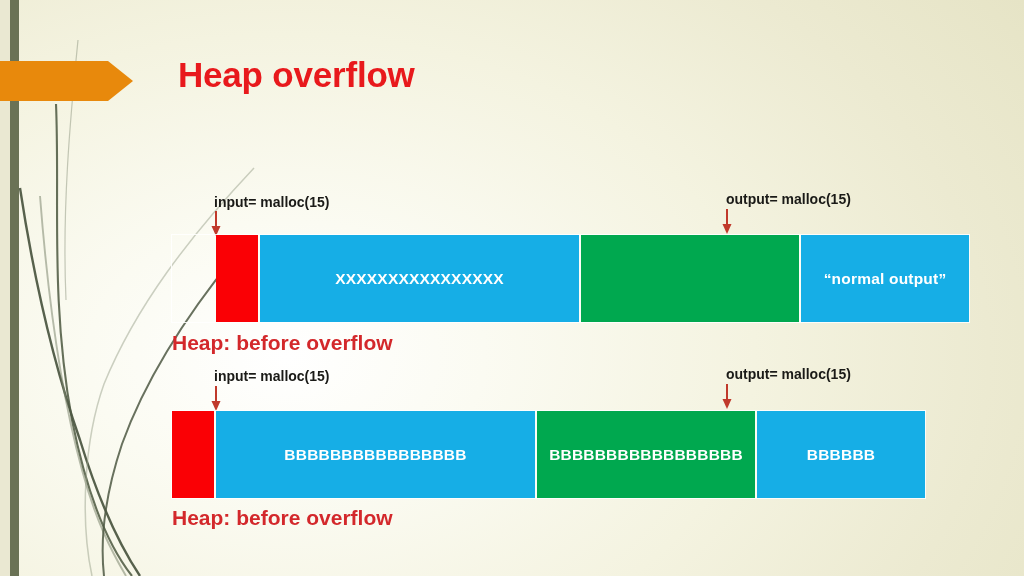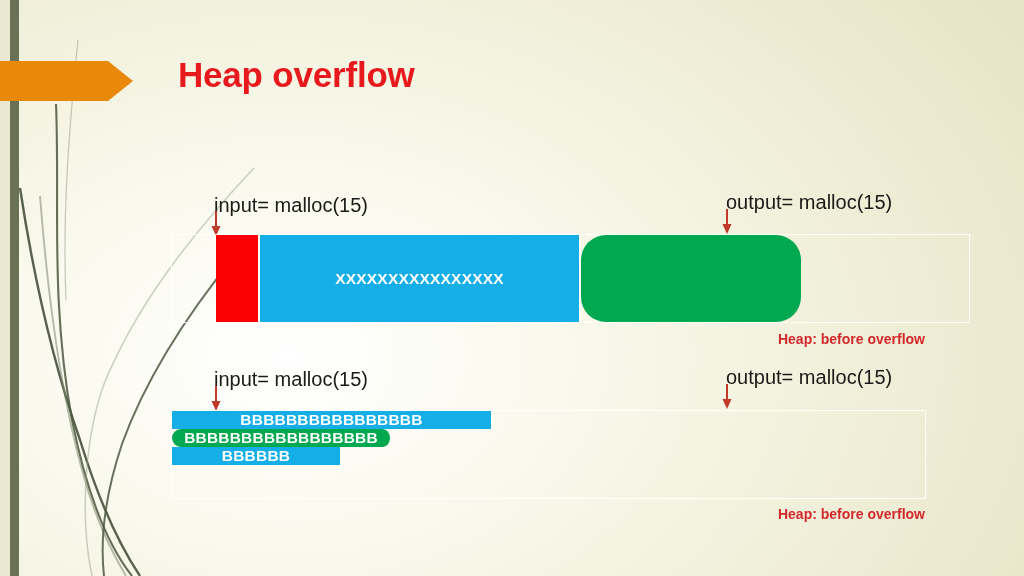--- a/index.html
+++ b/index.html
@@ -72,52 +72,52 @@
   
   .heap-row {
     position: absolute;
     left: 172px;
     width: 753px;
     height: 87px;
     display: flex;
     box-shadow: 0 0 0 1px rgba(255,255,255,0.85);
   }
   #row-before { top: 235px; padding-left: 44px; }
-  #row-after  { top: 411px; flex-direction: column; }
+  #row-after  { top: 411px; }
 
   .seg {
     display: flex;
     align-items: center;
     justify-content: center;
     box-sizing: border-box;
     border-right: 2px solid #fdfdf6;
     color: #ffffff;
     font-weight: bold;
     font-size: 15.5px;
     letter-spacing: 0.2px;
     white-space: nowrap;
     overflow: hidden;
   }
   .seg:last-child { border-right: none; }
 
   .seg-red   { background: #fa0005; }
   .seg-blue  { background: #16aee6; }
-  .seg-green { background: #00a84f; border-radius: 25px; }
+  .seg-green { background: #00a84f; }
 
   
   .w-red   { width: 44px; }
   .w-blue1 { width: 321px; }
   .w-green { width: 220px; }
   .w-blue2 { width: 168px; }
 
   
   .callout {
     position: absolute;
-    font-size: 20px;
-    font-weight: normal;
+    font-size: 14px;
+    font-weight: bold;
     color: #1a1a17;
     white-space: nowrap;
   }
   .arrow {
     position: absolute;
     width: 12px;
     height: 26px;
   }
 
   #lbl-input-1  { left: 214px; top: 194px; }
@@ -128,22 +128,22 @@
   #lbl-input-2  { left: 214px; top: 368px; }
   #arr-input-2  { left: 210px; top: 386px; }
   #lbl-output-2 { left: 726px; top: 366px; }
   #arr-output-2 { left: 721px; top: 384px; }
 
   
   .caption {
     position: absolute;
     width: 753px;
     left: 172px;
-    text-align: right;
-    font-size: 14px;
+    text-align: left;
+    font-size: 21px;
     font-weight: bold;
     color: #d3282b;
     white-space: nowrap;
   }
   #cap-before { top: 331px; }
   #cap-after  { top: 506px; }
 </style>
 </head>
 <body>
 
@@ -176,20 +176,21 @@
   <div class="callout" id="lbl-output-1">output= malloc(15)</div>
   <svg class="arrow" id="arr-output-1" viewBox="0 0 12 26">
     <line x1="6" y1="0" x2="6" y2="17" stroke="#c0392b" stroke-width="2"></line>
     <polygon points="6,25 1.5,15 10.5,15" fill="#c0392b"></polygon>
   </svg>
 
   <div class="heap-row" id="row-before">
     <div class="seg seg-red w-red"></div>
     <div class="seg seg-blue w-blue1">XXXXXXXXXXXXXXXX</div>
     <div class="seg seg-green w-green"></div>
+    <div class="seg seg-blue w-blue2">“normal output”</div>
   </div>
 
   <div class="caption" id="cap-before">Heap: before overflow</div>
 
   <div class="callout" id="lbl-input-2">input= malloc(15)</div>
   <svg class="arrow" id="arr-input-2" viewBox="0 0 12 26">
     <line x1="6" y1="0" x2="6" y2="17" stroke="#c0392b" stroke-width="2"></line>
     <polygon points="6,25 1.5,15 10.5,15" fill="#c0392b"></polygon>
   </svg>
 

